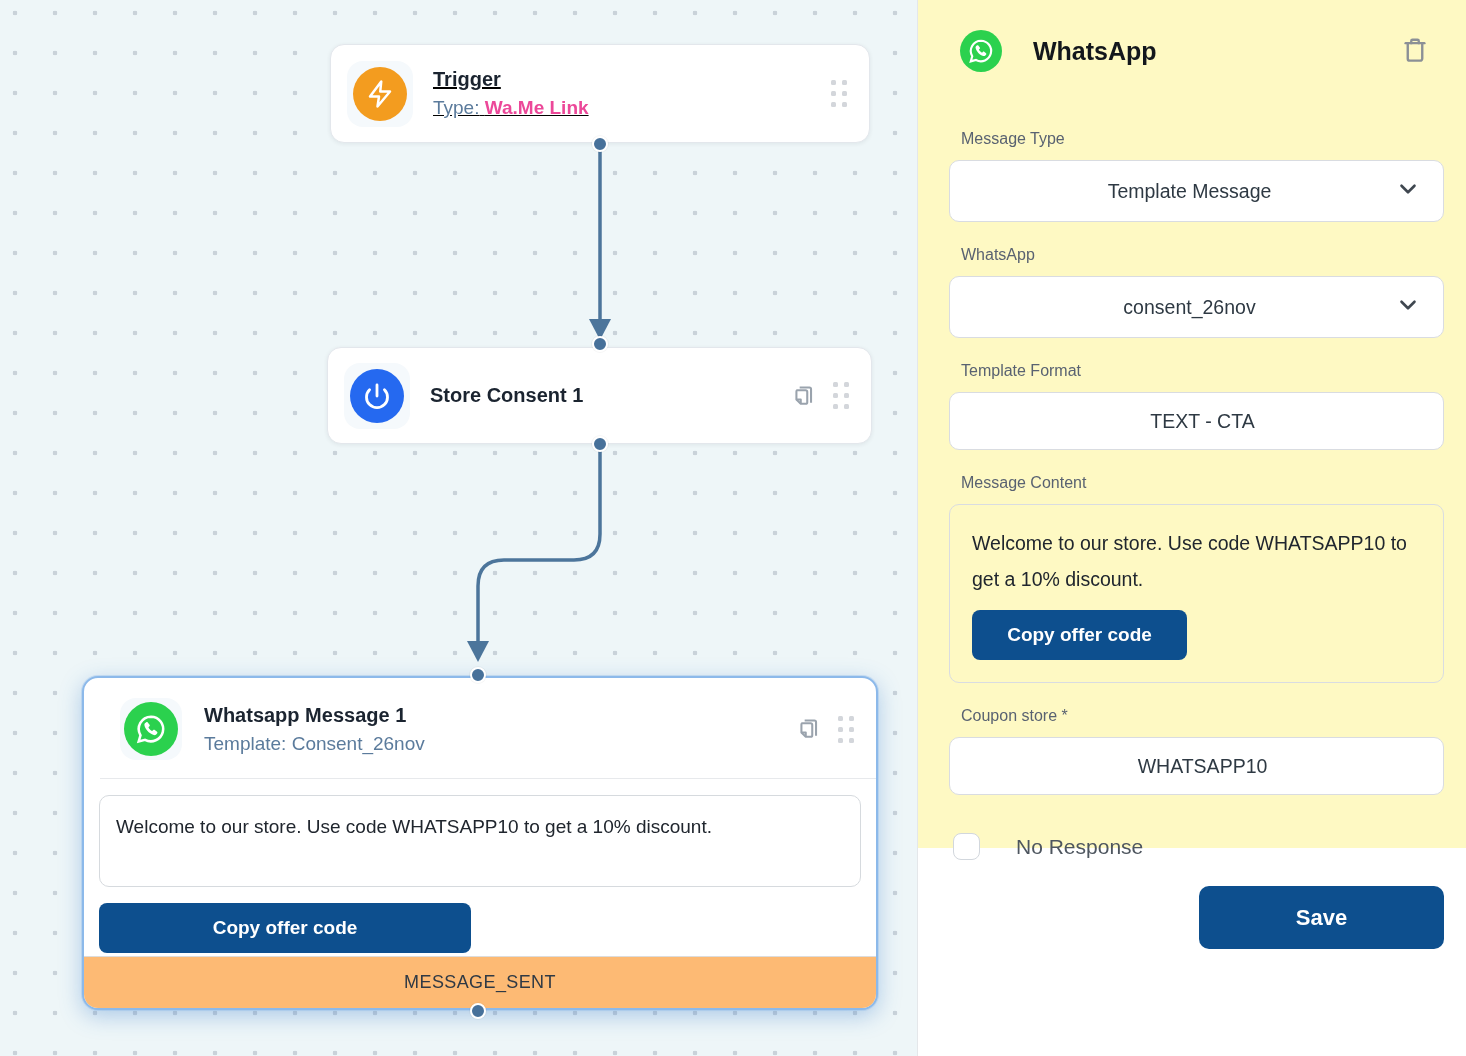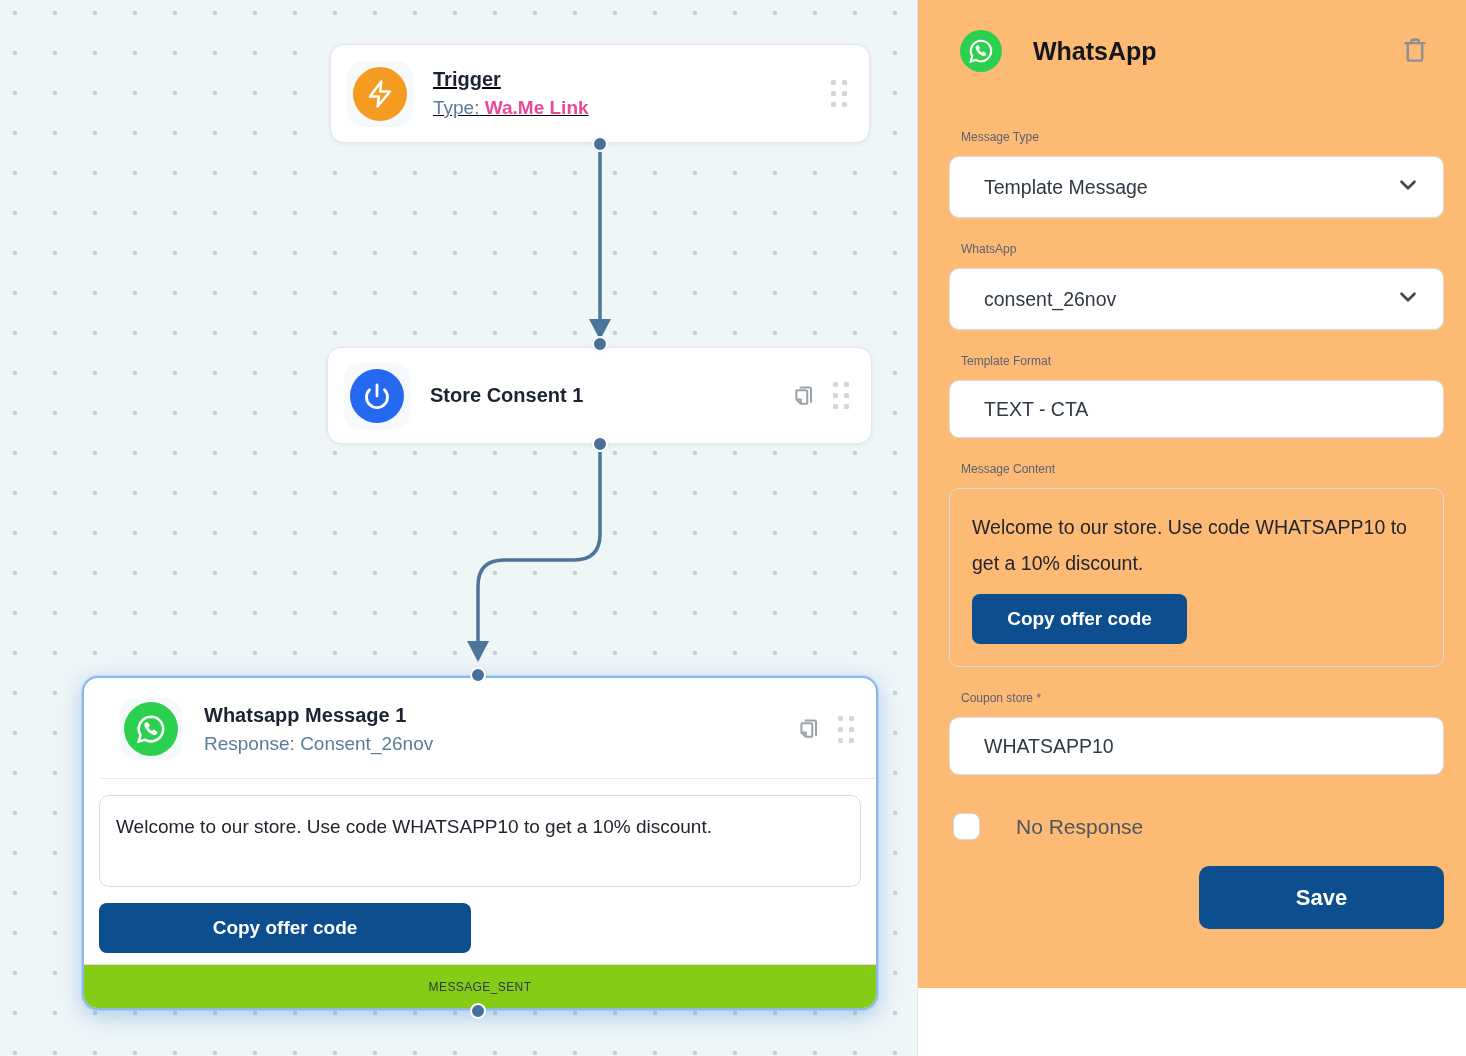--- a/index.html
+++ b/index.html
@@ -37,43 +37,43 @@
     border:2px solid #8cb9ea; border-radius:16px;
     box-shadow:0 0 0 1px rgba(140,185,234,.35), 0 6px 22px rgba(64,130,205,.38); }
   .wa-header { display:flex; align-items:center; gap:22px; padding:20px 22px 18px 20px;
     border-bottom:1px solid #e7e9ec;margin-left:16px; }
   .wa-body { padding:16px 15px 0 15px; }
   .msg-box { border:1px solid #d6dade; border-radius:10px; padding:13px 16px;
     font-size:19px; line-height:35px; color:#20262e; min-height:92px; }
   .btn-dark { background:#0d4f8e; color:#fff; border:none; border-radius:8px;
     font-family:"Liberation Sans",sans-serif; font-size:19px; font-weight:bold; cursor:pointer; }
   .wa-copy-btn { margin-top:16px; width:372px; height:50px; }
-  .wa-footer { position:absolute; left:0; right:0; bottom:0; height:44px;
+  .wa-footer { position:absolute; left:0; right:0; bottom:0; height:52px;
     border-top:1px solid #dcdcdc; display:flex; align-items:center; justify-content:center;
-    font-size:12px; color:#2f3944; letter-spacing:.4px;
-    border-radius:0 0 14px 14px; background:#84cc16; }
+    font-size:18px; color:#2f3944; letter-spacing:.4px;
+    border-radius:0 0 14px 14px; background:#fdba74; }
 
   .port { position:absolute; width:16px; height:16px; border-radius:50%;
     background:#47719a; border:2.5px solid #fff; box-shadow:0 0 0 1px rgba(0,0,0,.04); }
 
   
-  .panel { width:548px; height:988px; background:#fdba74; padding:30px 22px 0 31px; }
+  .panel { width:548px; height:848px; background:#fef9c3; padding:30px 22px 0 31px; }
   .panel-header { display:flex; align-items:center; padding-left:11px; margin-bottom:58px; }
   .panel-header .wa-badge { width:42px; height:42px; border-radius:50%; background:#2bd14e;
     display:flex; align-items:center; justify-content:center; }
   .panel-title { font-size:25px; font-weight:bold; color:#13171c; margin-left:31px; flex:1; }
   .trash-btn { background:none; border:none; cursor:pointer; padding:2px; margin-right:12px; }
 
   .field { margin-bottom:24px; }
-  .field-label { font-size:12px; color:#596271; margin:0 0 12px 12px; }
+  .field-label { font-size:16px; color:#596271; margin:0 0 12px 12px; }
   .field-box { border:1px solid #d9dce1; border-radius:10px; background:#fff;
     display:flex; align-items:center; padding:0 22px 0 34px;
     font-size:19.5px; color:#2e3943; }
   .h62 { height:62px; } .h58 { height:58px; }
-  .field-box .value { flex:1; }
+  .field-box .value { flex:1;text-align:center; }
   .content-box { border:1px solid #d9dce1; border-radius:10px; padding:20px 20px 22px 22px; }
   .content-text { font-size:19.5px; line-height:36px; color:#20262e; }
   .content-copy-btn { margin-top:13px; width:215px; height:50px; }
 
   .check-row { display:flex; align-items:center; gap:36px; padding-left:4px;
     margin:38px 0 26px 0; }
   .checkbox { width:27px; height:27px; border:1.5px solid #d2d7dd; border-radius:8px;
     background:#fff; cursor:pointer; flex:0 0 auto; }
   .check-label { font-size:21px; color:#4e565f; }
 
@@ -158,21 +158,21 @@
         <div class="icon-wrap" style="width:62px;height:62px;">
           <div class="icon-circle" style="width:54px;height:54px;background:#2bd14e">
             <svg width="36" height="36" viewBox="0 0 24 24">
                 <path d="M12 3.8a8.2 8.2 0 0 0-7 12.4l-1.2 4.1 4.2-1.1A8.2 8.2 0 1 0 12 3.8z" fill="none" stroke="#fff" stroke-width="1.7"></path>
                 <path d="M8.7 7.6c.3-.3.85-.32 1.15 0l1.2 1.5c.27.33.2.8-.1 1.1l-.65.65c.4 1.05 1.45 2.1 2.5 2.5l.65-.65c.3-.3.77-.37 1.1-.1l1.5 1.2c.32.3.3.85 0 1.15l-.6.65c-.4.42-1.02.6-1.6.42-1.63-.5-3.17-1.55-4.3-2.87-.92-1.07-1.6-2.33-1.9-3.55-.14-.57.03-1.18.45-1.6z" fill="#fff"></path>
               </svg>
           </div>
         </div>
         <div class="node-texts">
           <div class="node-title">Whatsapp Message 1</div>
-          <div class="node-sub"><span>Response:</span> <span>Consent_26nov</span></div>
+          <div class="node-sub"><span>Template:</span> <span>Consent_26nov</span></div>
         </div>
         <div class="node-actions">
           <span>
             <svg width="26" height="26" viewBox="0 0 24 24" fill="none" stroke="#9aa3ad" stroke-width="1.9" stroke-linejoin="round">
                 <path d="M8 6h9a1.5 1.5 0 0 1 1.5 1.5V20"></path>
                 <path d="M5.5 8.5h8A1.5 1.5 0 0 1 15 10v9.5A1.5 1.5 0 0 1 13.5 21H9l-4-4v-7A1.5 1.5 0 0 1 5.5 8.5z" fill="none"></path>
                 <path d="M9 21v-4H5"></path>
               </svg>
           </span>
           <div class="drag-handle">

